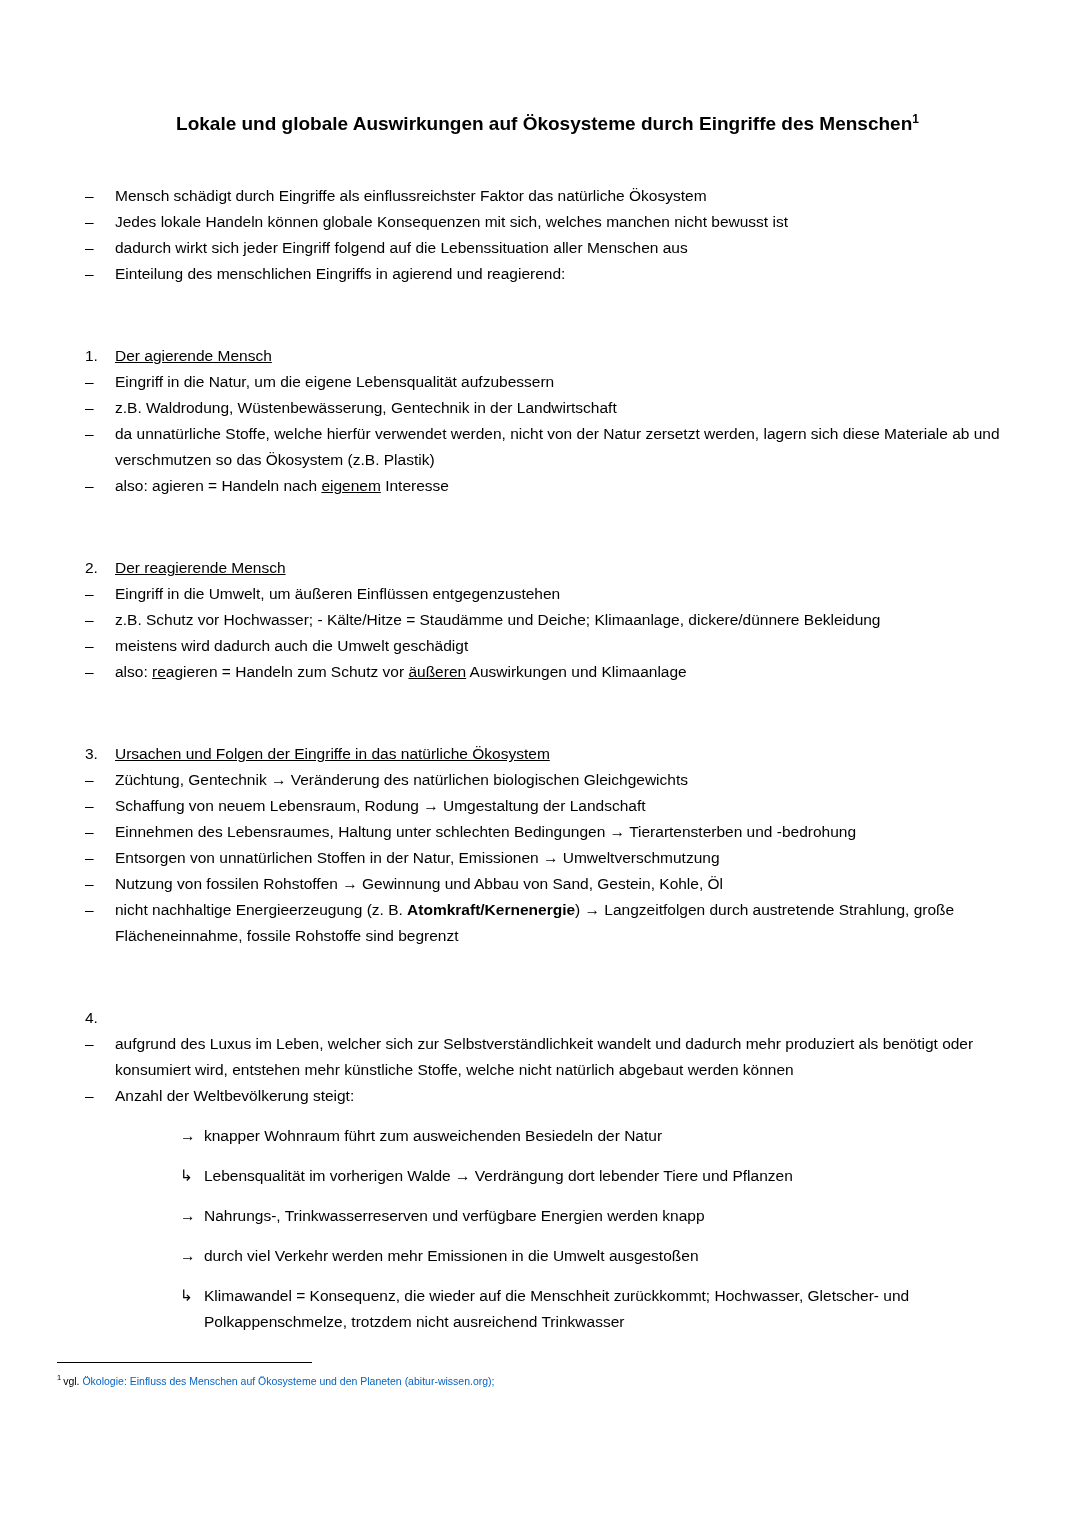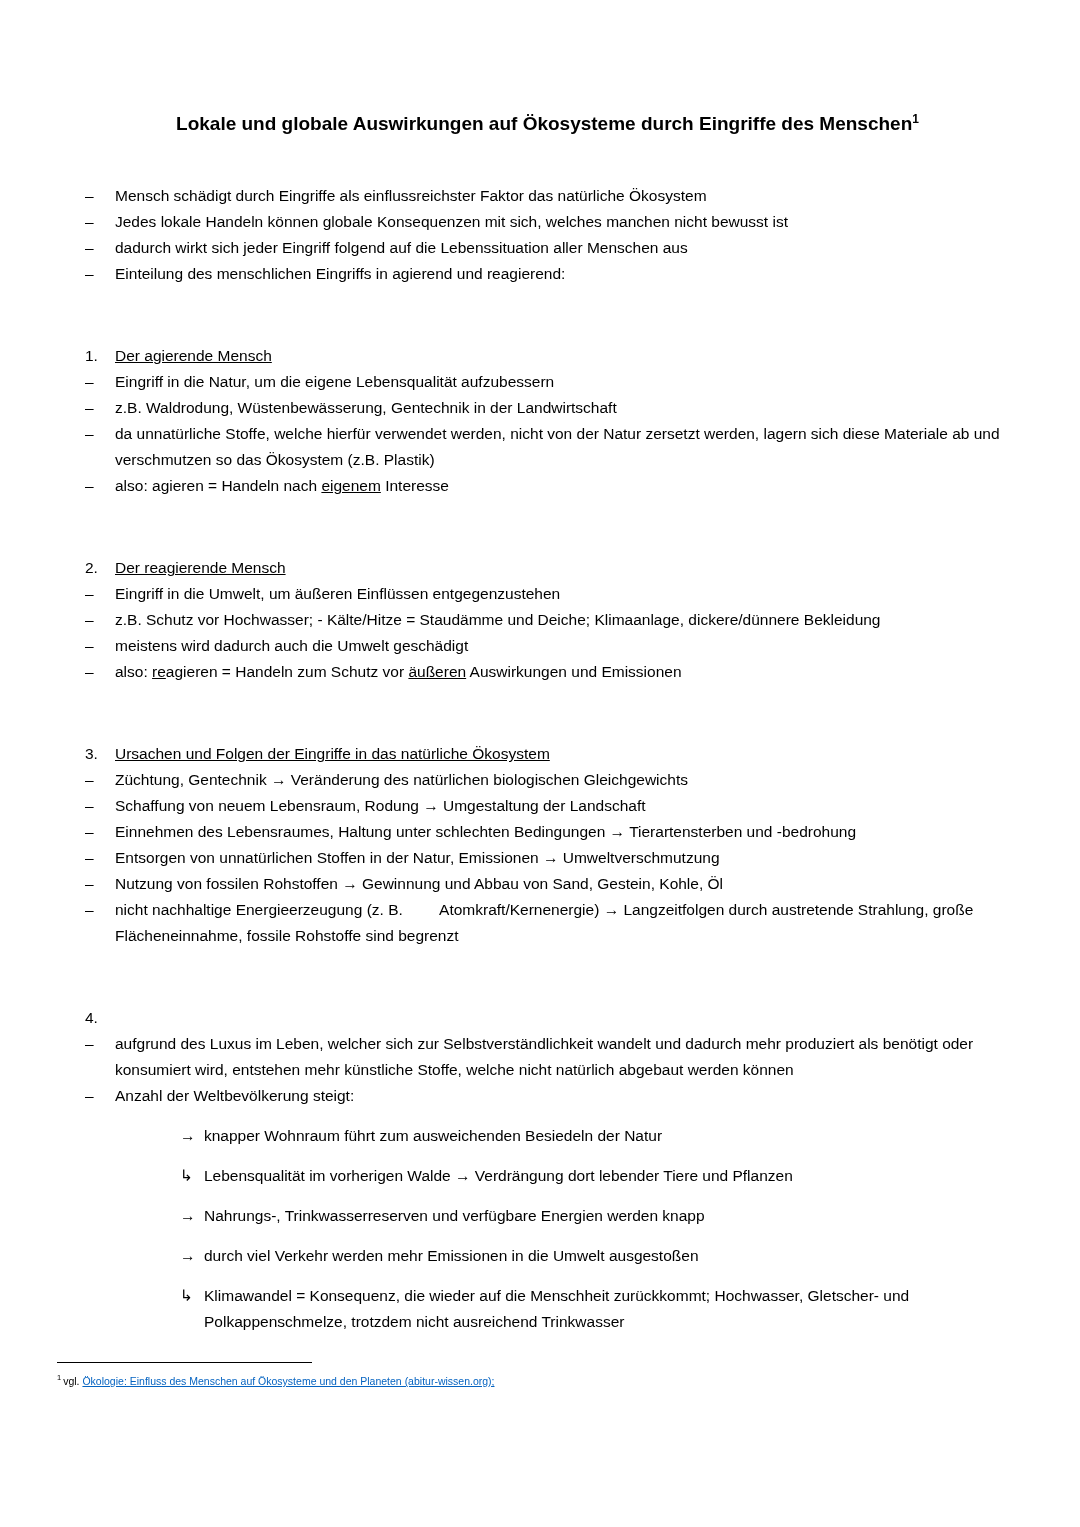--- a/index.html
+++ b/index.html
@@ -56,21 +56,21 @@
     font-size: 15.5px;
     line-height: 26px;
   }
   .heading-row .num {
     flex: 0 0 30px;
   }
   .heading-row .heading {
     text-decoration: underline;
   }
   .u { text-decoration: underline; }
-  .b { font-weight: 400; margin-left: 32px; }
+  .b { font-weight: 700; }
   .indented .arrow-item {
     display: flex;
     margin-left: 95px;
     margin-top: 14px;
     max-width: 745px;
     font-size: 15.5px;
     line-height: 26px;
   }
   .arrow-item .arrow-marker {
     flex: 0 0 24px;
@@ -91,21 +91,20 @@
     border-top: 1.3px solid #000000;
     margin-bottom: 7px;
   }
   .footnote sup {
     font-size: 7.5px;
     vertical-align: super;
     margin-right: 2px;
   }
   .footnote-link {
     color: var(--color-link, #0563C1);
-    text-decoration: underline;
     cursor: pointer;
   }
   .footnote-line2 {
     padding-left: 6px;
     margin-top: 1px;
   }
 </style>
 </head>
 <body>
 
@@ -181,21 +180,21 @@
     <span class="text"><span>z.B. Schutz vor Hochwasser; - Kälte/Hitze = Staudämme und Deiche; Klimaanlage, dickere/dünnere Bekleidung</span></span>
   </div>
 
   <div class="bullet">
     <span class="marker">–</span>
     <span class="text"><span>meistens wird dadurch auch die Umwelt geschädigt</span></span>
   </div>
 
   <div class="bullet">
     <span class="marker">–</span>
-    <span class="text"><span>also: </span><span class="u">re</span><span>agieren = Handeln zum Schutz vor </span><span class="u">äußeren</span><span> Auswirkungen und Emissionen</span></span>
+    <span class="text"><span>also: </span><span class="u">re</span><span>agieren = Handeln zum Schutz vor </span><span class="u">äußeren</span><span> Auswirkungen und Klimaanlage</span></span>
   </div>
 </div>
     <div class="indented"></div>
   </section>
 
   <section class="section">
     <div class="heading-row">
       <span class="num">3.</span>
       <span class="heading">Ursachen und Folgen der Eingriffe in das natürliche Ökosystem</span>
     </div>

